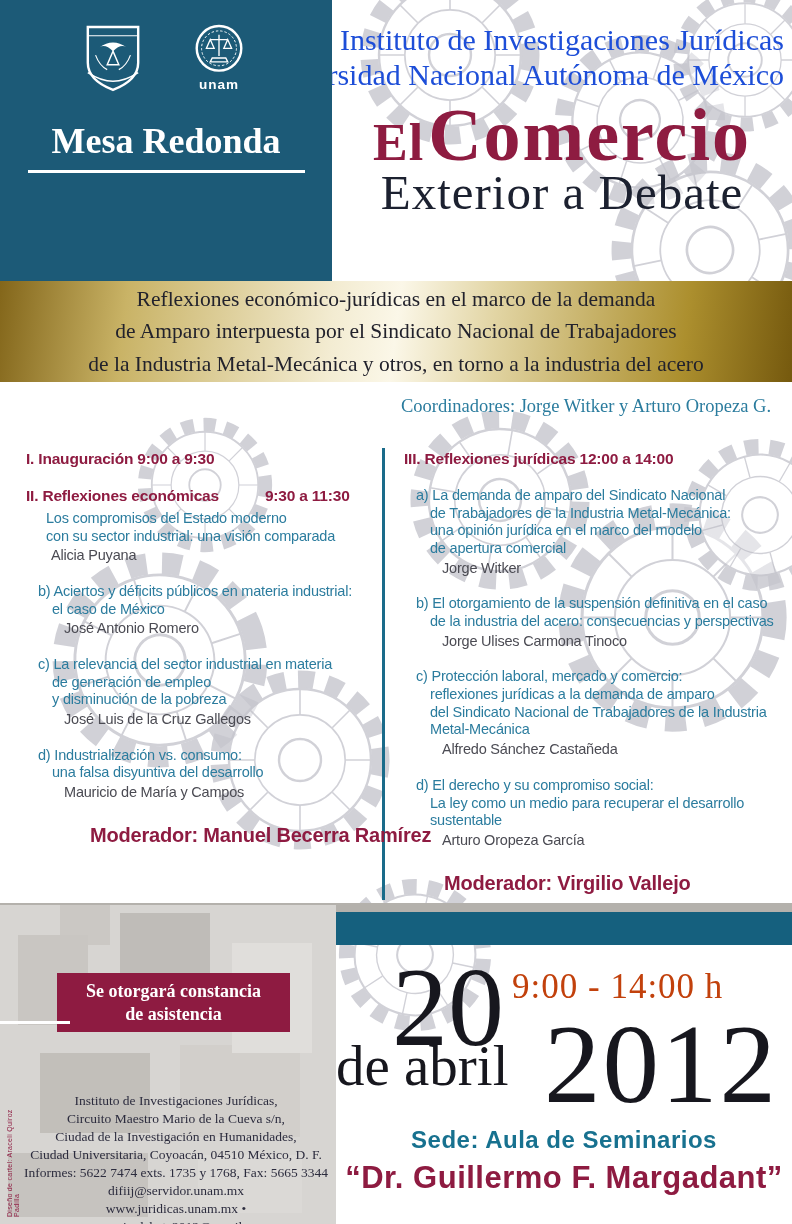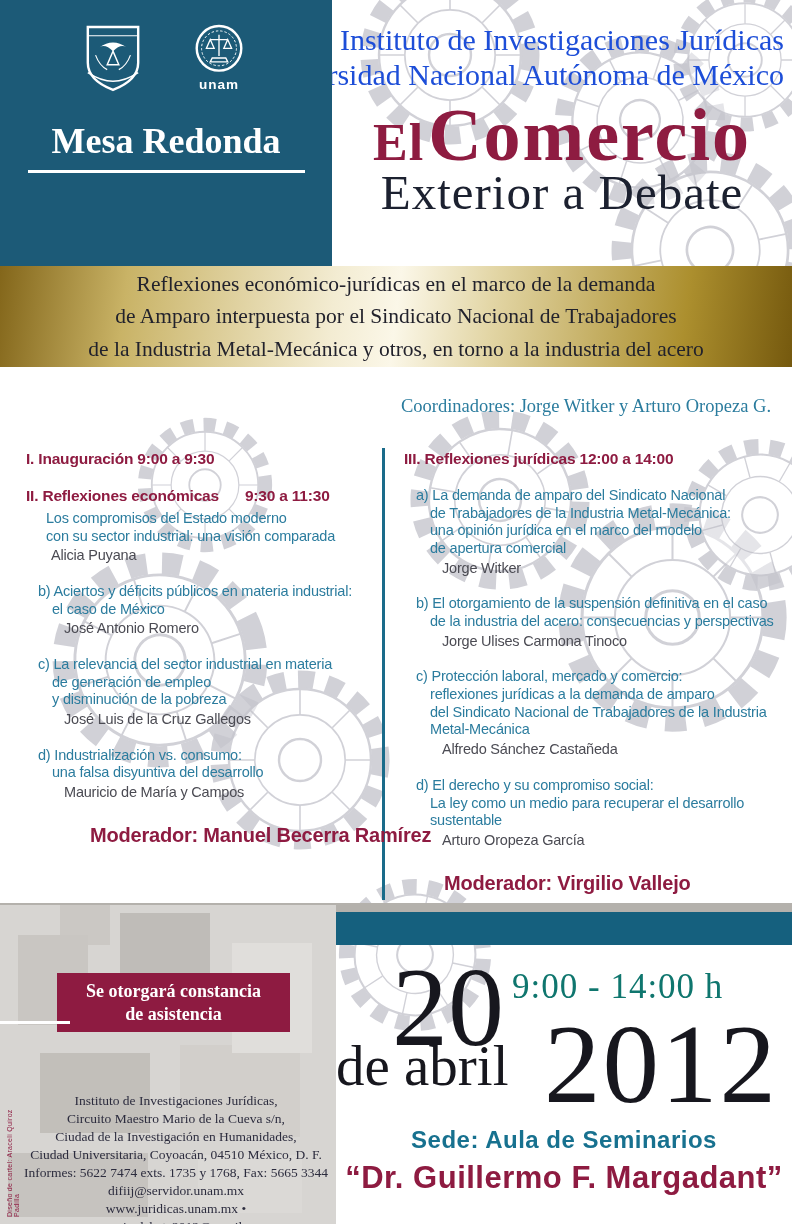--- a/index.html
+++ b/index.html
@@ -31,40 +31,40 @@
   .title-block{position:absolute;left:332px;top:98px;width:460px;text-align:center;z-index:1;}
   .title-l1{font-family:"Liberation Serif",serif;font-weight:700;color:#8e1c41;line-height:1;}
   .title-el{font-size:52px;letter-spacing:1px;}
   .title-comercio{font-size:74px;letter-spacing:2px;}
   .title-l2{
     font-family:"Liberation Serif",serif;font-size:49px;color:#1c2130;
     margin-top:-4px;letter-spacing:1px;line-height:1;
   }
   
   .gold{
-    position:absolute;left:0;top:266px;width:792px;height:101px;z-index:2;
+    position:absolute;left:0;top:281px;width:792px;height:101px;z-index:2;
     background:linear-gradient(97deg,#83661a 0%,#c9b366 16%,#f3ecd2 42%,#fbf7e8 50%,#e2d5a4 62%,#ac8f2e 86%,#75590e 100%);
     display:flex;align-items:center;justify-content:center;
   }
   .gold-text{
     font-family:"Liberation Serif",serif;font-size:21.5px;line-height:1.5;
     color:#22222c;text-align:center;white-space:pre-line;
   }
   
   .coordinators{
     position:absolute;left:380px;top:396px;width:412px;z-index:1;
     font-family:"Liberation Serif",serif;font-size:18.5px;color:#2b7c9e;text-align:center;
   }
   
   .col{position:absolute;top:450px;z-index:1;font-size:14.5px;letter-spacing:-0.2px;line-height:1.22;}
   .col-left{left:26px;width:356px;}
   .col-right{left:404px;width:386px;}
   .divider{position:absolute;left:382px;top:448px;width:3px;height:452px;background:#1a6b8a;z-index:1;}
   .sess{color:#8e1b41;font-weight:700;font-size:15.5px;margin-bottom:18px;white-space:pre;}
-  .sess2{margin-bottom:4px;display:flex;gap:26px;}
+  .sess2{margin-bottom:4px;display:flex;gap:46px;}
   .item{margin-bottom:18px;}
   .itext{
     color:#2b7c9e;white-space:pre-line;
     padding-left:26px;text-indent:-14px;
   }
   .item.noletter .itext{padding-left:20px;text-indent:0;}
   .speaker{color:#4b4b53;padding-left:38px;margin-top:2px;}
   .item.noletter .speaker{padding-left:25px;}
   .moderator{color:#8e1b41;font-weight:700;font-size:20px;margin-top:21px;white-space:pre;}
   .col-left .moderator{margin-left:64px;}
@@ -103,21 +103,21 @@
     font-size:7px;color:#8e1b41;letter-spacing:.3px;
   }
   
   .when{position:absolute;left:336px;top:945px;width:456px;height:330px;z-index:2;}
   .day{
     position:absolute;left:56px;top:6px;
     font-family:"Liberation Serif",serif;font-size:112px;line-height:1;color:#17171e;
   }
   .hours{
     position:absolute;left:176px;top:22px;
-    font-family:"Liberation Serif",serif;font-size:35px;color:#0f766e;letter-spacing:1px;
+    font-family:"Liberation Serif",serif;font-size:35px;color:#c2410c;letter-spacing:1px;
   }
   .month{
     position:absolute;left:0px;top:92px;
     font-family:"Liberation Serif",serif;font-size:57px;line-height:1;color:#17171e;
   }
   .year{
     position:absolute;left:208px;top:62px;
     font-family:"Liberation Serif",serif;font-size:113px;line-height:1;color:#17171e;letter-spacing:2px;
   }
   .venue{position:absolute;left:336px;top:1126px;width:456px;text-align:center;z-index:2;}

